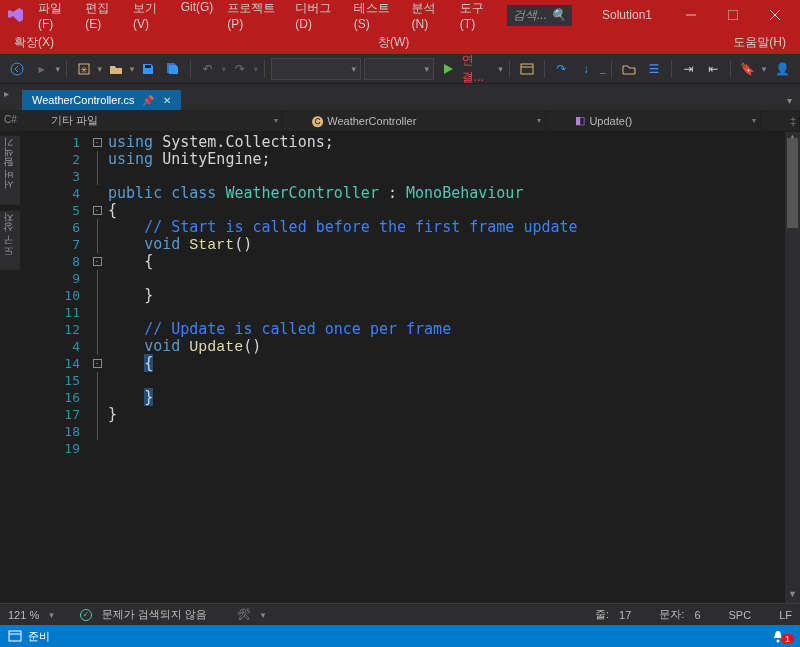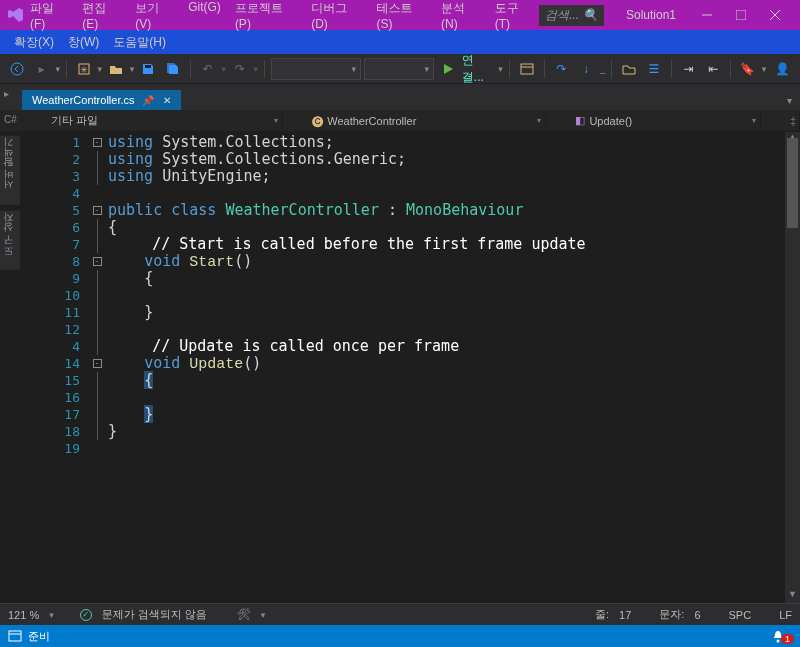--- a/index.html
+++ b/index.html
@@ -1,27 +1,27 @@
 <!DOCTYPE html>
 <html><head>
 <meta charset="utf-8">
 <style>
 * { margin:0; padding:0; box-sizing:border-box; }
 body { width:800px; height:647px; background:#1e1e1e; font-family:"Segoe UI","Malgun Gothic",sans-serif; font-size:12px; color:#d4d4d4; overflow:hidden; }
 
 
-.titlebar { height:30px; background:#a21caf; display:flex; align-items:center; padding:0 8px; gap:0; }
+.titlebar { height:30px; background:#b91c1c; display:flex; align-items:center; padding:0 8px; gap:8px; }
 .menu-items { display:flex; gap:2px; flex:1; }
 .menu-item { padding:4px 6px; color:#ccc; cursor:pointer; }
 .search-box { background:#333337; padding:2px 6px; display:flex; align-items:center; gap:4px; color:#999; font-style:italic; margin-right:8px; }
 .solution-name { color:#ccc; margin:0 14px; }
 .win-ctrl { width:34px; height:28px; display:flex; align-items:center; justify-content:center; color:#ccc; }
 
 
-.menubar2 { height:24px; background:#1d4ed8; display:flex; align-items:center; padding:0 8px; gap:2px; }
+.menubar2 { height:24px; background:#b91c1c; display:flex; align-items:center; padding:0 8px; gap:2px;justify-content:space-between; }
 
 
 .toolbar { height:30px; background:#2d2d30; display:flex; align-items:center; padding:0 6px; gap:3px; border-bottom:1px solid #1e1e1e; }
 .tb-btn { width:22px; height:22px; display:flex; align-items:center; justify-content:center; color:#ccc; }
 .tb-sep { width:1px; height:18px; background:#444; margin:0 3px; }
 .tb-combo { height:22px; background:#333337; border:1px solid #444; padding:0 16px 0 6px; color:#aaa; min-width:70px; display:flex; align-items:center; position:relative; }
 .tb-combo::after { content:"▾"; position:absolute; right:4px; font-size:9px; color:#888; }
 
 
 .tabrow { height:26px; background:#2d2d30; display:flex; align-items:flex-end; padding-left:22px; position:relative; }
@@ -52,21 +52,21 @@
 .fold-vline::before { content:""; position:absolute; left:50%; top:0; bottom:0; width:1px; background:#555; }
 .code { flex:1; font-family:Consolas,monospace; font-size:15px; padding-top:2px; padding-left:4px; position:relative; }
 .code-line { height:17px; line-height:17px; white-space:pre; }
 .scrollbar-v { width:15px; background:#2d2d30; position:relative; }
 .scroll-thumb { position:absolute; left:2px; right:2px; top:6px; height:90px; background:#555; border-radius:0; }
 .scroll-arrow { position:absolute; left:0; right:0; height:14px; text-align:center; color:#888; font-size:9px; }
 
 .kw { color:#569cd6; }
 .type { color:#4ec9b0; }
 .method { color:#dcdcaa;font-family:Liberation Mono, monospace; }
-.comment { color:#ffffff;margin-left:8px; }
+.comment { color:#3b82f6; }
 .punct { color:#d4d4d4; }
 .hl-brace { background:#264f78; }
 
 
 .edstatus { position:absolute; left:0; right:0; bottom:22px; height:22px; background:#2d2d30; display:flex; align-items:center; padding:0 8px; gap:10px; font-size:11px; color:#bbb; border-top:1px solid #3e3e42; }
 .edstatus .spacer { flex:1; }
 .ok-icon { width:12px; height:12px; border:1px solid #4ec9b0; border-radius:50%; display:inline-flex; align-items:center; justify-content:center; font-size:8px; color:#4ec9b0; }
 
 
 .statusbar { position:absolute; left:0; right:0; bottom:0; height:22px; background:#007acc; display:flex; align-items:center; padding:0 8px; color:#fff; font-size:11px; gap:6px; }
@@ -165,21 +165,21 @@
   <div class="tb-btn" style="opacity:.4">↷</div>
   <span style="color:#555;font-size:9px">▾</span>
   <div class="tb-sep"></div>
   <div class="tb-combo" style="min-width:90px"></div>
   <div class="tb-combo" style="min-width:70px"></div>
   <div class="tb-btn">
       <svg width="12" height="12">
         <path d="M2 1l9 5-9 5z" fill="#5fba47"></path>
       </svg>
     </div>
-  <span style="color:#5eead4">연결...</span>
+  <span style="color:#ef4444">연결...</span>
   <span style="color:#888;font-size:9px">▾</span>
   <div class="tb-sep"></div>
   <div class="tb-btn">
       <svg width="14" height="14">
         <rect x="1" y="2" width="12" height="10" fill="none" stroke="#dcb67a"></rect>
         <line x1="1" y1="5" x2="13" y2="5" stroke="#dcb67a"></line>
       </svg>
     </div>
   <div class="tb-sep"></div>
   <div class="tb-btn" style="color:#3794ff">↷</div>
@@ -281,21 +281,20 @@
         <div class="fold-box">-</div>
       </div>
       <div class="fold-line fold-vline"></div>
       <div class="fold-line fold-vline"></div>
       <div class="fold-line fold-vline"></div>
       <div class="fold-line fold-vline"></div>
       <div class="fold-line"></div>
     </div>
   <div class="code" id="code">
       <div class="code-line"><span class="kw">using</span><span class="punct"> System.Collections;</span></div>
-      <div class="code-line"><span class="kw">using</span><span class="punct"> System.Collections.Generic;</span></div>
       <div class="code-line"><span class="kw">using</span><span class="punct"> UnityEngine;</span></div>
       <div class="code-line"></div>
       <div class="code-line"><span class="kw">public class</span><span class="punct"> </span><span class="type">WeatherController</span><span class="punct"> : </span><span class="type">MonoBehaviour</span></div>
       <div class="code-line"><span class="punct">{</span></div>
       <div class="code-line">    <span class="comment">// Start is called before the first frame update</span></div>
       <div class="code-line">    <span class="kw">void</span><span class="punct"> </span><span class="method">Start</span><span class="punct">()</span></div>
       <div class="code-line">    <span class="punct">{</span></div>
       <div class="code-line">    </div>
       <div class="code-line">    <span class="punct">}</span></div>
       <div class="code-line"></div>

